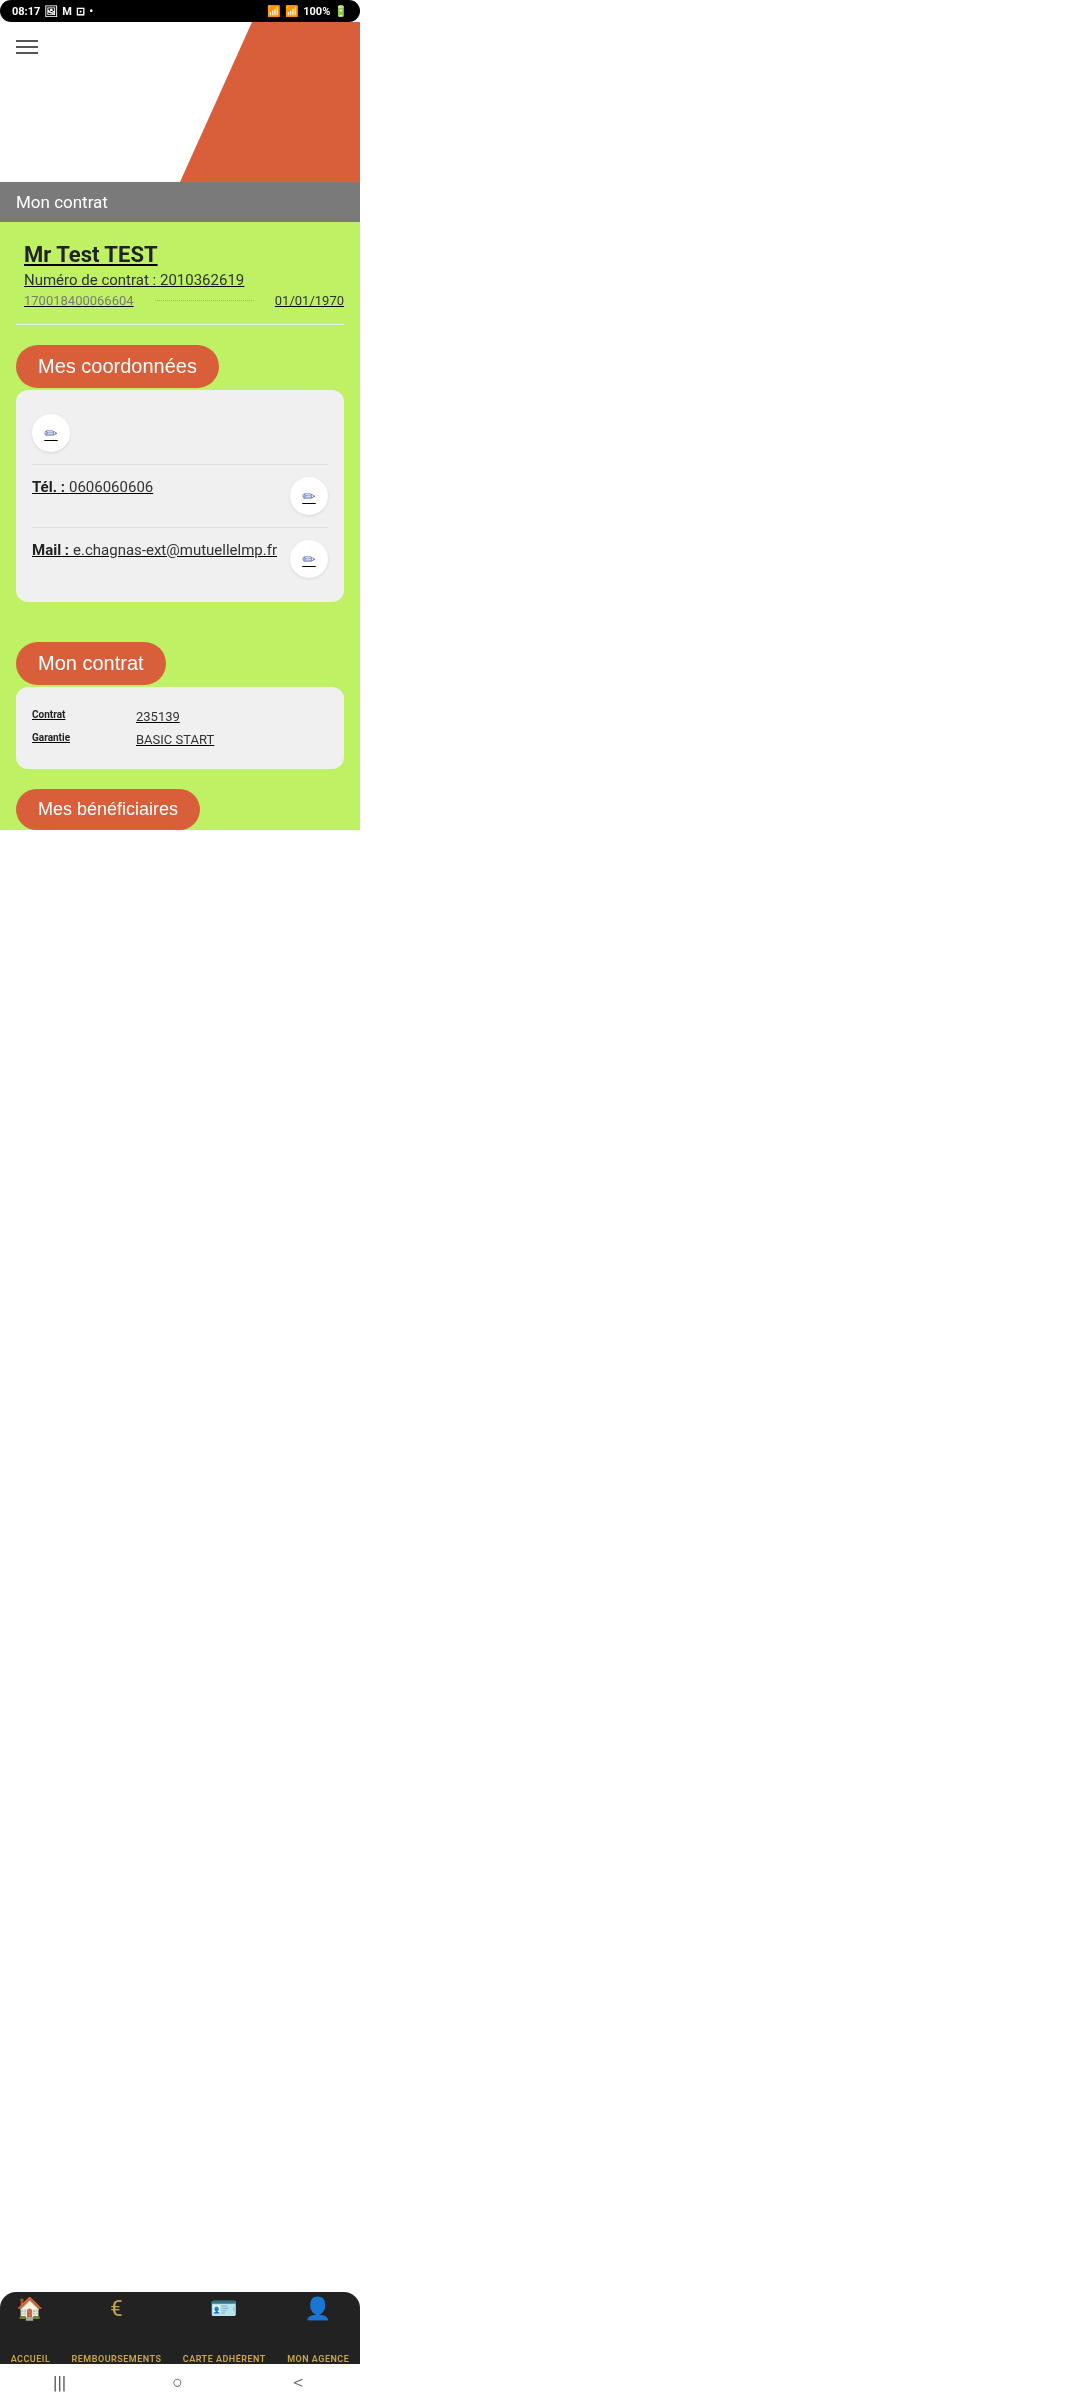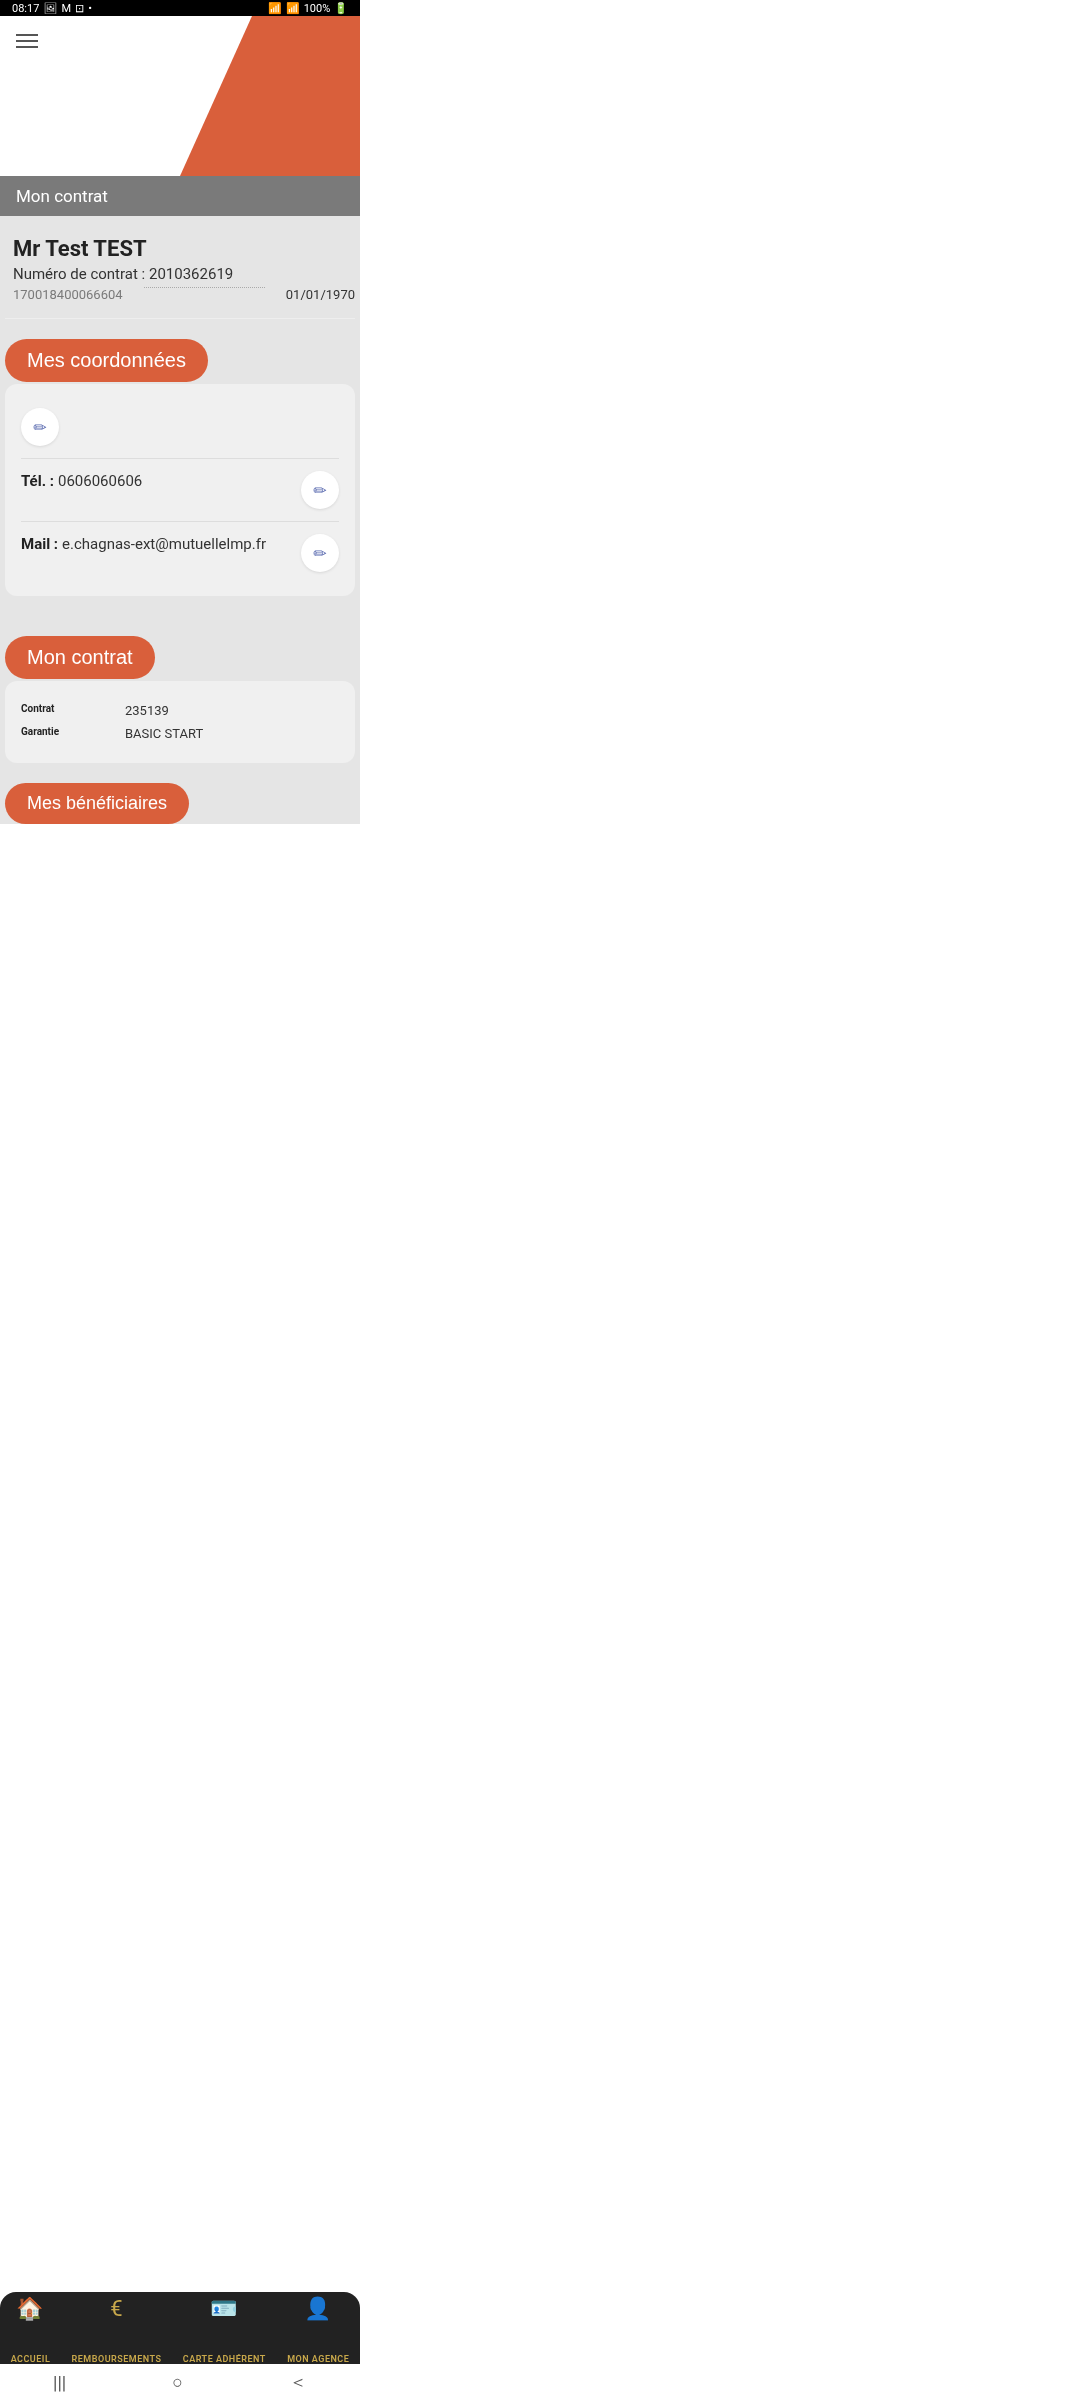--- a/index.html
+++ b/index.html
@@ -14,23 +14,24 @@
     }
 
     
     .status-bar {
       background: #000;
       color: #fff;
       display: flex;
       justify-content: space-between;
       align-items: center;
       padding: 4px 12px;
-      height: 16px;
+      height: 22px;
       font-size: 11px;
-      font-weight: 400;
+      font-weight: 700;
+      border-radius: 14px;
     }
     .status-left { display: flex; align-items: center; gap: 4px; }
     .status-right { display: flex; align-items: center; gap: 4px; }
 
     
     .header {
       position: relative;
       background: #fff;
       height: 160px;
       overflow: hidden;
@@ -69,22 +70,23 @@
     .section-title-bar {
       background: #7a7a7a;
       color: #fff;
       padding: 10px 16px;
       font-size: 17px;
       font-weight: 400;
     }
 
     
     .content {
-      padding: 0 5px;
-      background: #e5e5e5;
+      padding: 0 16px;
+      background: #bef264;
+      text-decoration: underline;
     }
 
     
     .user-info {
       padding: 20px 0 16px 8px;
       border-bottom: 1px solid #eee;
       margin-bottom: 0;
     }
     .user-name {
       font-size: 22px;
@@ -92,21 +94,21 @@
       color: #222;
       margin-bottom: 4px;
     }
     .contract-number {
       font-size: 15px;
       color: #333;
       margin-bottom: 4px;
     }
     .id-line {
       display: flex;
-      align-items: flex-start;
+      align-items: center;
       gap: 17px;
       font-size: 13px;
     }
     .id-number {
       color: #7a7a7a;
       font-size: 13px;
     }
     .id-dots {
       flex: 1;
       border-bottom: 1px dotted #aaa;

